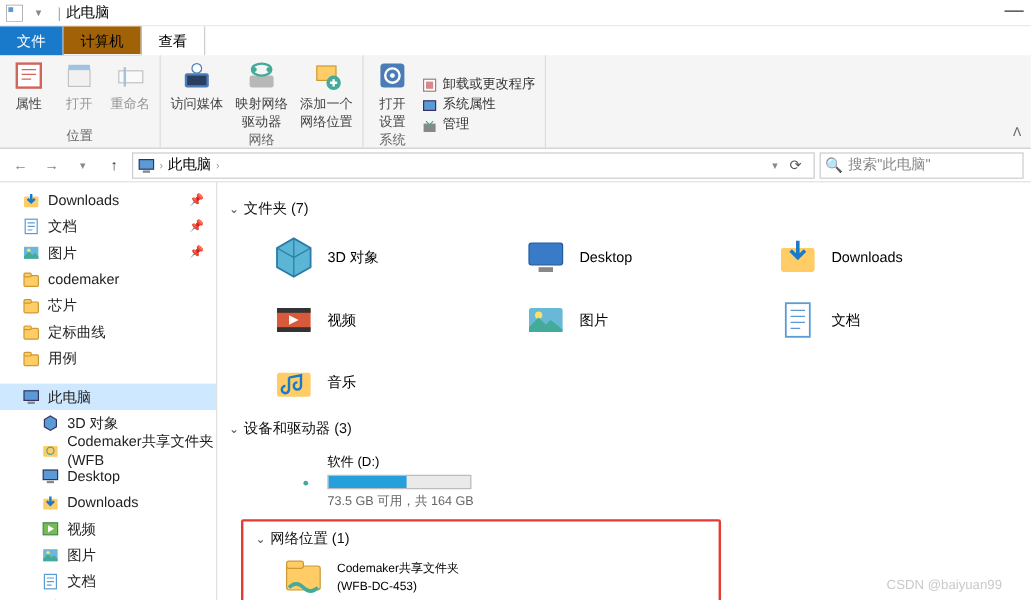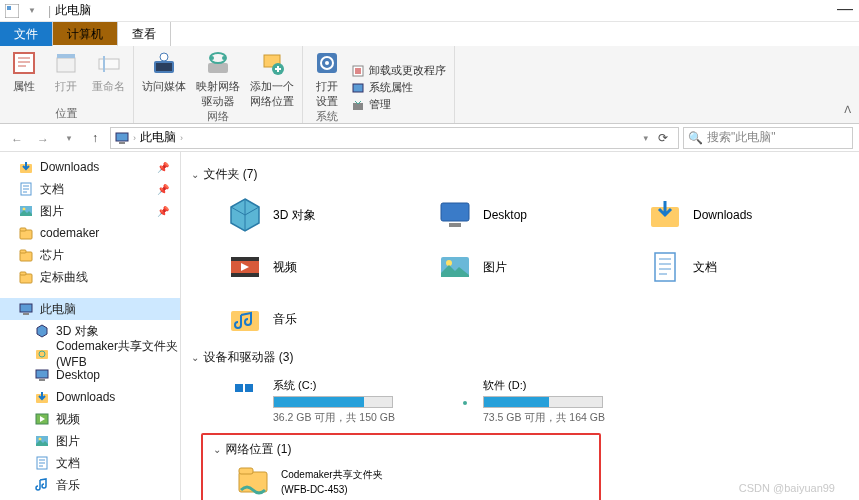--- a/index.html
+++ b/index.html
@@ -285,20 +285,29 @@
       </div>
       <div class="sitem">
         <span class="sicon">
           <svg width="16" height="16">
             <rect x="2" y="5" width="12" height="9" fill="#ffcc66" stroke="#cc9933" rx="1"></rect>
             <rect x="2" y="3" width="6" height="3" fill="#ffcc66" stroke="#cc9933" rx="1"></rect>
           </svg>
         </span>
         <span>定标曲线</span>
       </div>
+      <div class="sitem">
+        <span class="sicon">
+          <svg width="16" height="16">
+            <rect x="2" y="5" width="12" height="9" fill="#ffcc66" stroke="#cc9933" rx="1"></rect>
+            <rect x="2" y="3" width="6" height="3" fill="#ffcc66" stroke="#cc9933" rx="1"></rect>
+          </svg>
+        </span>
+        <span>用例</span>
+      </div>
       <div style="height:10px"></div>
       <div class="sitem selected">
         <span class="sicon">
           <svg width="16" height="16">
             <rect x="2" y="3" width="12" height="8" fill="#5b9bd5" stroke="#336"></rect>
             <rect x="5" y="12" width="6" height="2" fill="#888"></rect>
           </svg>
         </span>
         <span>此电脑</span>
       </div>
@@ -445,32 +454,20 @@
             </svg>
           </span>
           <span>音乐</span>
         </div>
       </div>
     <div class="section-hdr">
         <span class="caret">⌄</span>
         <span>设备和驱动器 (3)</span>
       </div>
     <div class="drives" id="drives">
-        <div class="drive">
-          <span class="dicon">
-            <svg width="40" height="40">t x="6" y="18" width="28" height="14" fill="#ccc" stroke="#999" rx="2"/&gt;<rect x="10" y="6" width="8" height="8" fill="#1979ca"></rect><rect x="20" y="6" width="8" height="8" fill="#1979ca"></rect></svg>
-          </span>
-          <div class="dinfo">
-            <div>系统 (C:)</div>
-            <div class="dbar">
-              <div class="fill" style="width:76%"></div>
-            </div>
-            <div class="dsub">36.2 GB 可用，共 150 GB</div>
-          </div>
-        </div>
         <div class="drive">
           <span class="dicon">
             <svg width="40" height="40">t x="6" y="18" width="28" height="14" fill="#ccc" stroke="#999" rx="2"/&gt;<circle cx="30" cy="25" r="2" fill="#4a9"></circle></svg>
           </span>
           <div class="dinfo">
             <div>软件 (D:)</div>
             <div class="dbar">
               <div class="fill" style="width:55%"></div>
             </div>
             <div class="dsub">73.5 GB 可用，共 164 GB</div>

